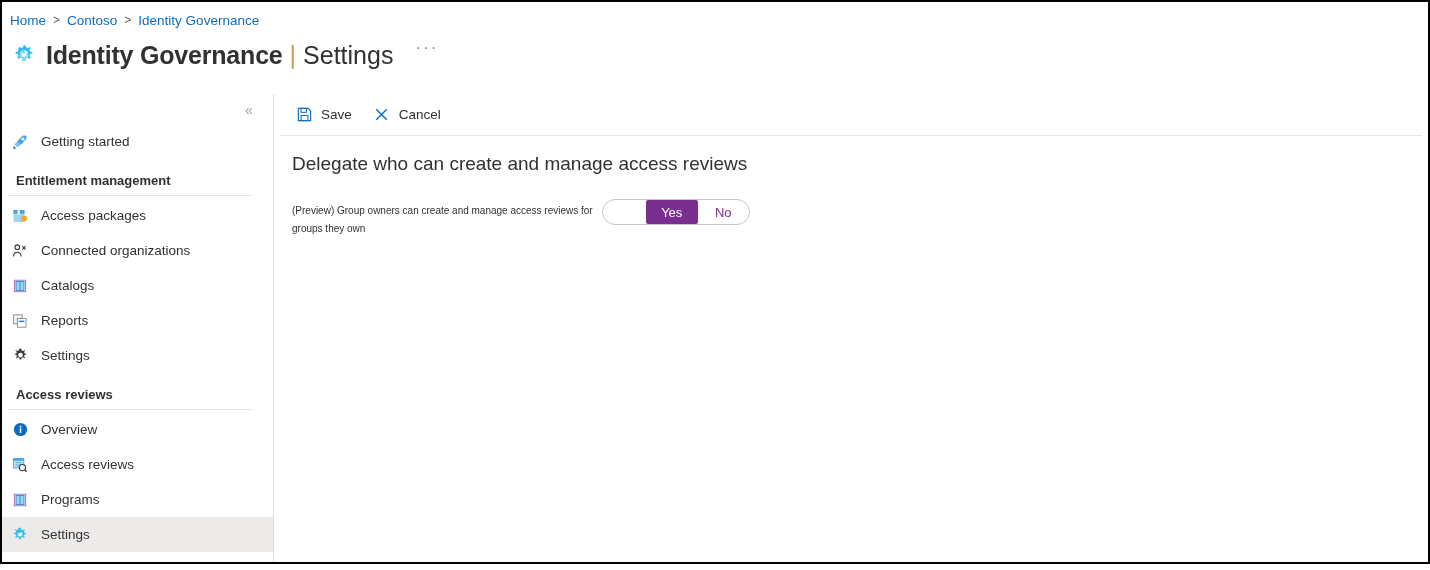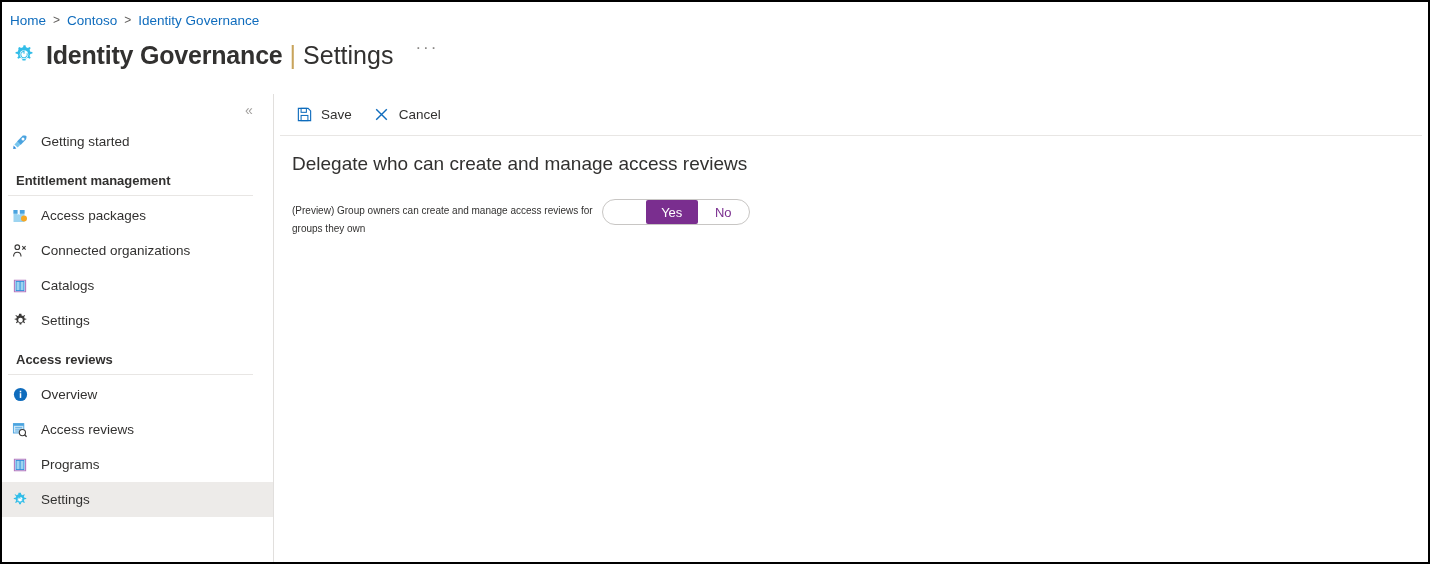--- a/index.html
+++ b/index.html
@@ -334,20 +334,30 @@
       <span class="nav-icon">
         <svg width="18" height="18" viewBox="0 0 18 18">
           <path d="M3.4 3.2h11.2v11.6H3.4z" fill="none" stroke="#b47ac0" stroke-width="1.1"></path>
           <rect x="5" y="4.4" width="8" height="9.2" fill="#9dd4f0" stroke="#2b88d8" stroke-width="0.9"></rect>
           <rect x="8.6" y="4.4" width="0.9" height="9.2" fill="#2b88d8"></rect>
         </svg>
       </span>
       <span class="nav-label">Catalogs</span>
     </div>
 
+    <div class="nav-item">
+      <span class="nav-icon">
+        <svg width="18" height="18" viewBox="0 0 18 18">
+          <rect x="2.6" y="2.8" width="8.6" height="9" fill="#eaf5fc" stroke="#8a8886" stroke-width="0.9"></rect>
+          <rect x="6.4" y="6.4" width="8.6" height="8.8" fill="#ffffff" stroke="#8a8886" stroke-width="0.9"></rect>
+          <rect x="7.8" y="8.6" width="5.6" height="1.5" fill="#2b88d8"></rect>
+        </svg>
+      </span>
+      <span class="nav-label">Reports</span>
+    </div>
 
     <div class="nav-item">
       <span class="nav-icon">
         <svg width="17" height="17" viewBox="0 0 18 18">
           <path fill="#3b3a39" d="M9 1.8l.9 0 .3 1.8a6.2 6.2 0 0 1 1.5.62l1.5-1.05.63.63-1.05 1.5a6.2 6.2 0 0 1 .62 1.5l1.8.3 0 .9-1.8.3a6.2 6.2 0 0 1-.62 1.5l1.05 1.5-.63.63-1.5-1.05a6.2 6.2 0 0 1-1.5.62l-.3 1.8-.9 0-.9 0-.3-1.8a6.2 6.2 0 0 1-1.5-.62l-1.5 1.05-.63-.63 1.05-1.5a6.2 6.2 0 0 1-.62-1.5l-1.8-.3 0-.9 1.8-.3a6.2 6.2 0 0 1 .62-1.5L3.57 3.8l.63-.63 1.5 1.05a6.2 6.2 0 0 1 1.5-.62l.3-1.8z"></path>
           <circle cx="9" cy="8.6" r="2.5" fill="#ffffff"></circle>
         </svg>
       </span>
       <span class="nav-label">Settings</span>
     </div>

